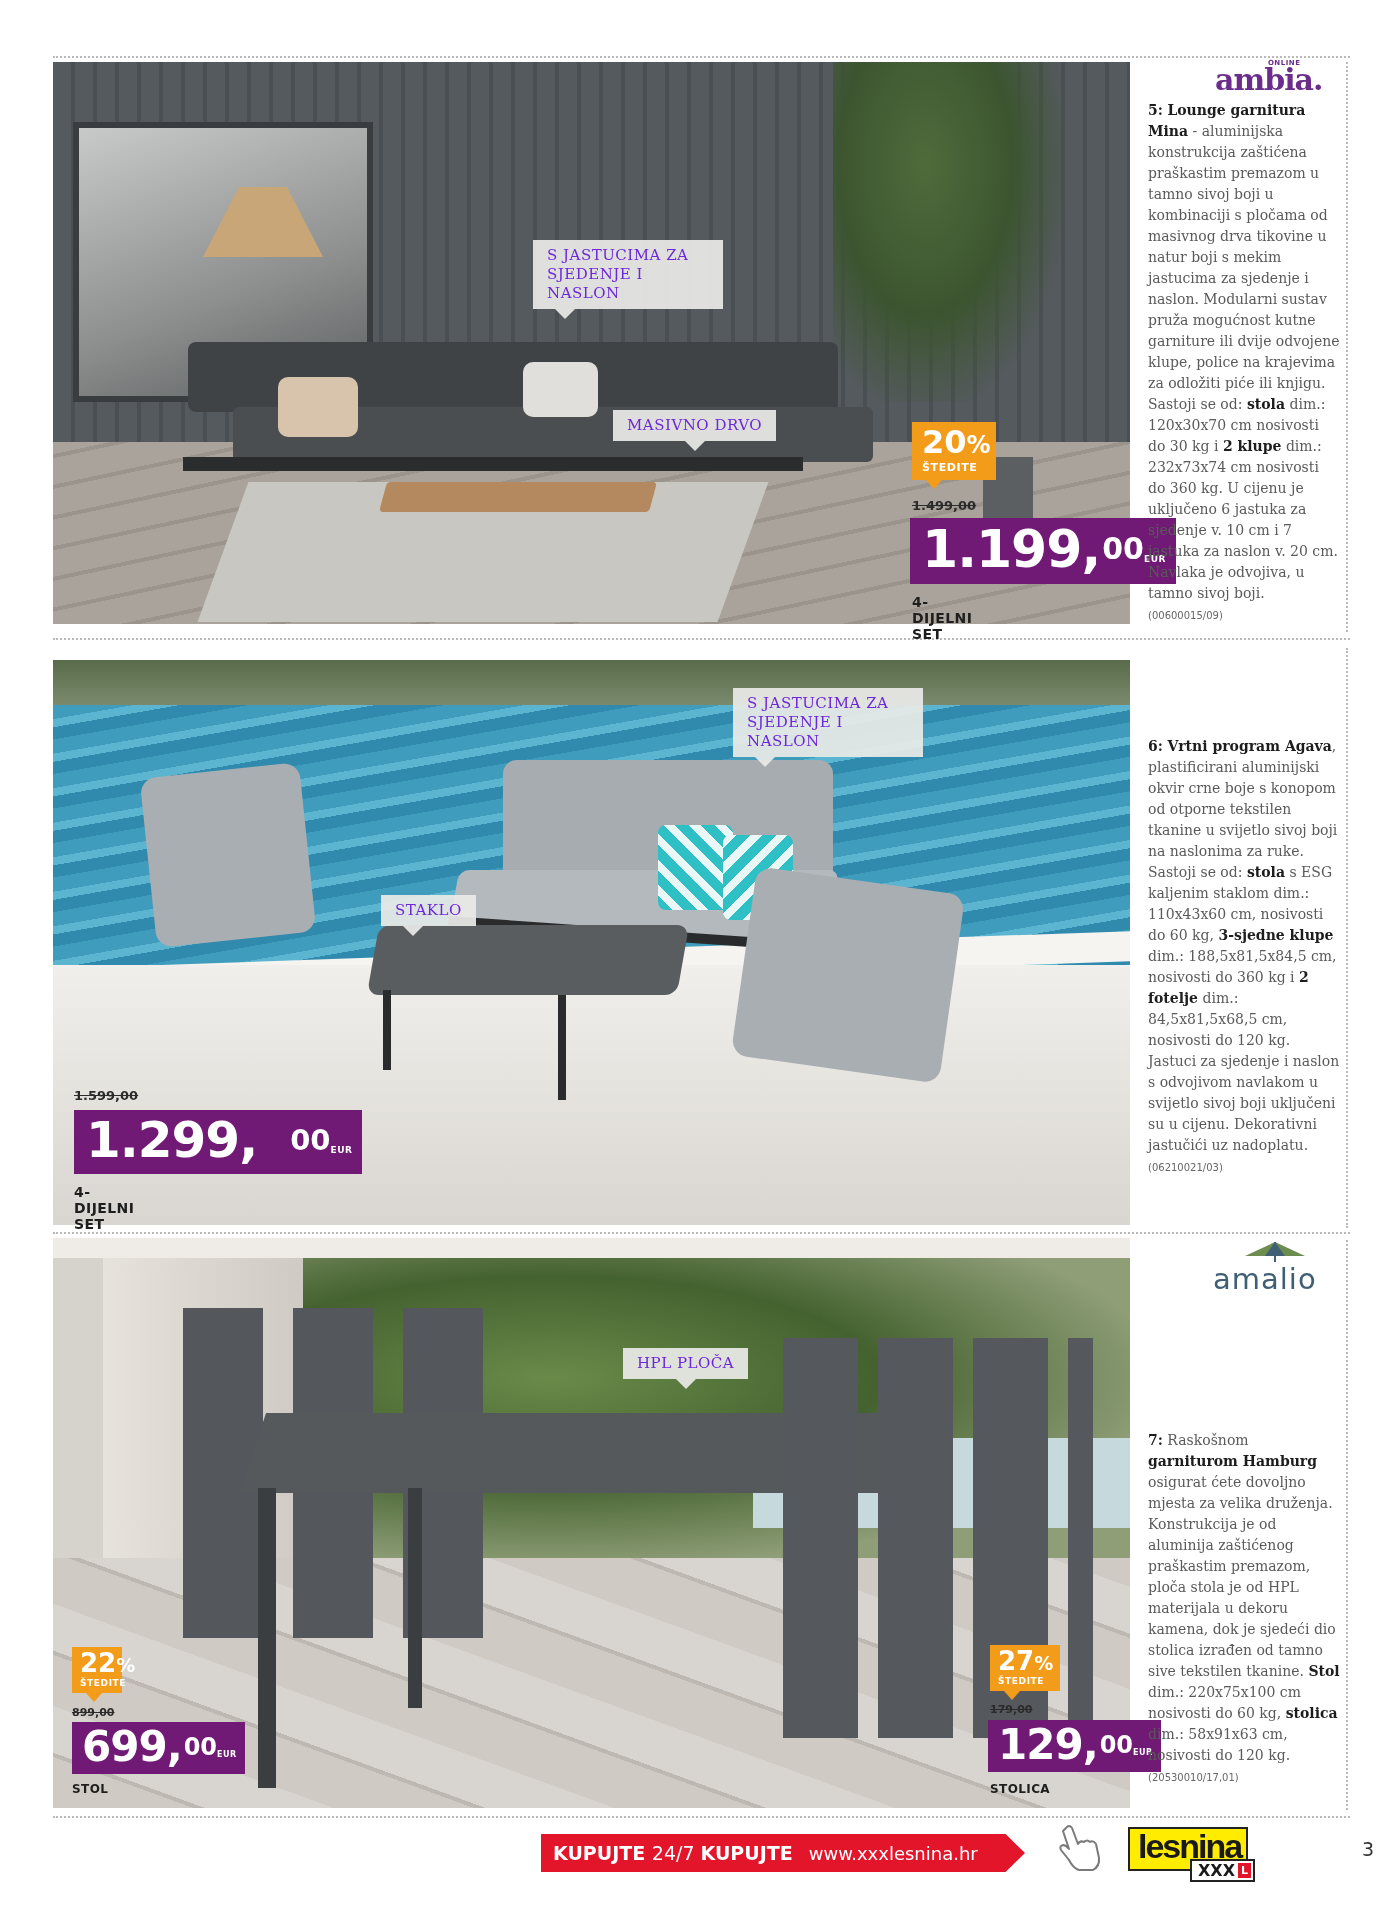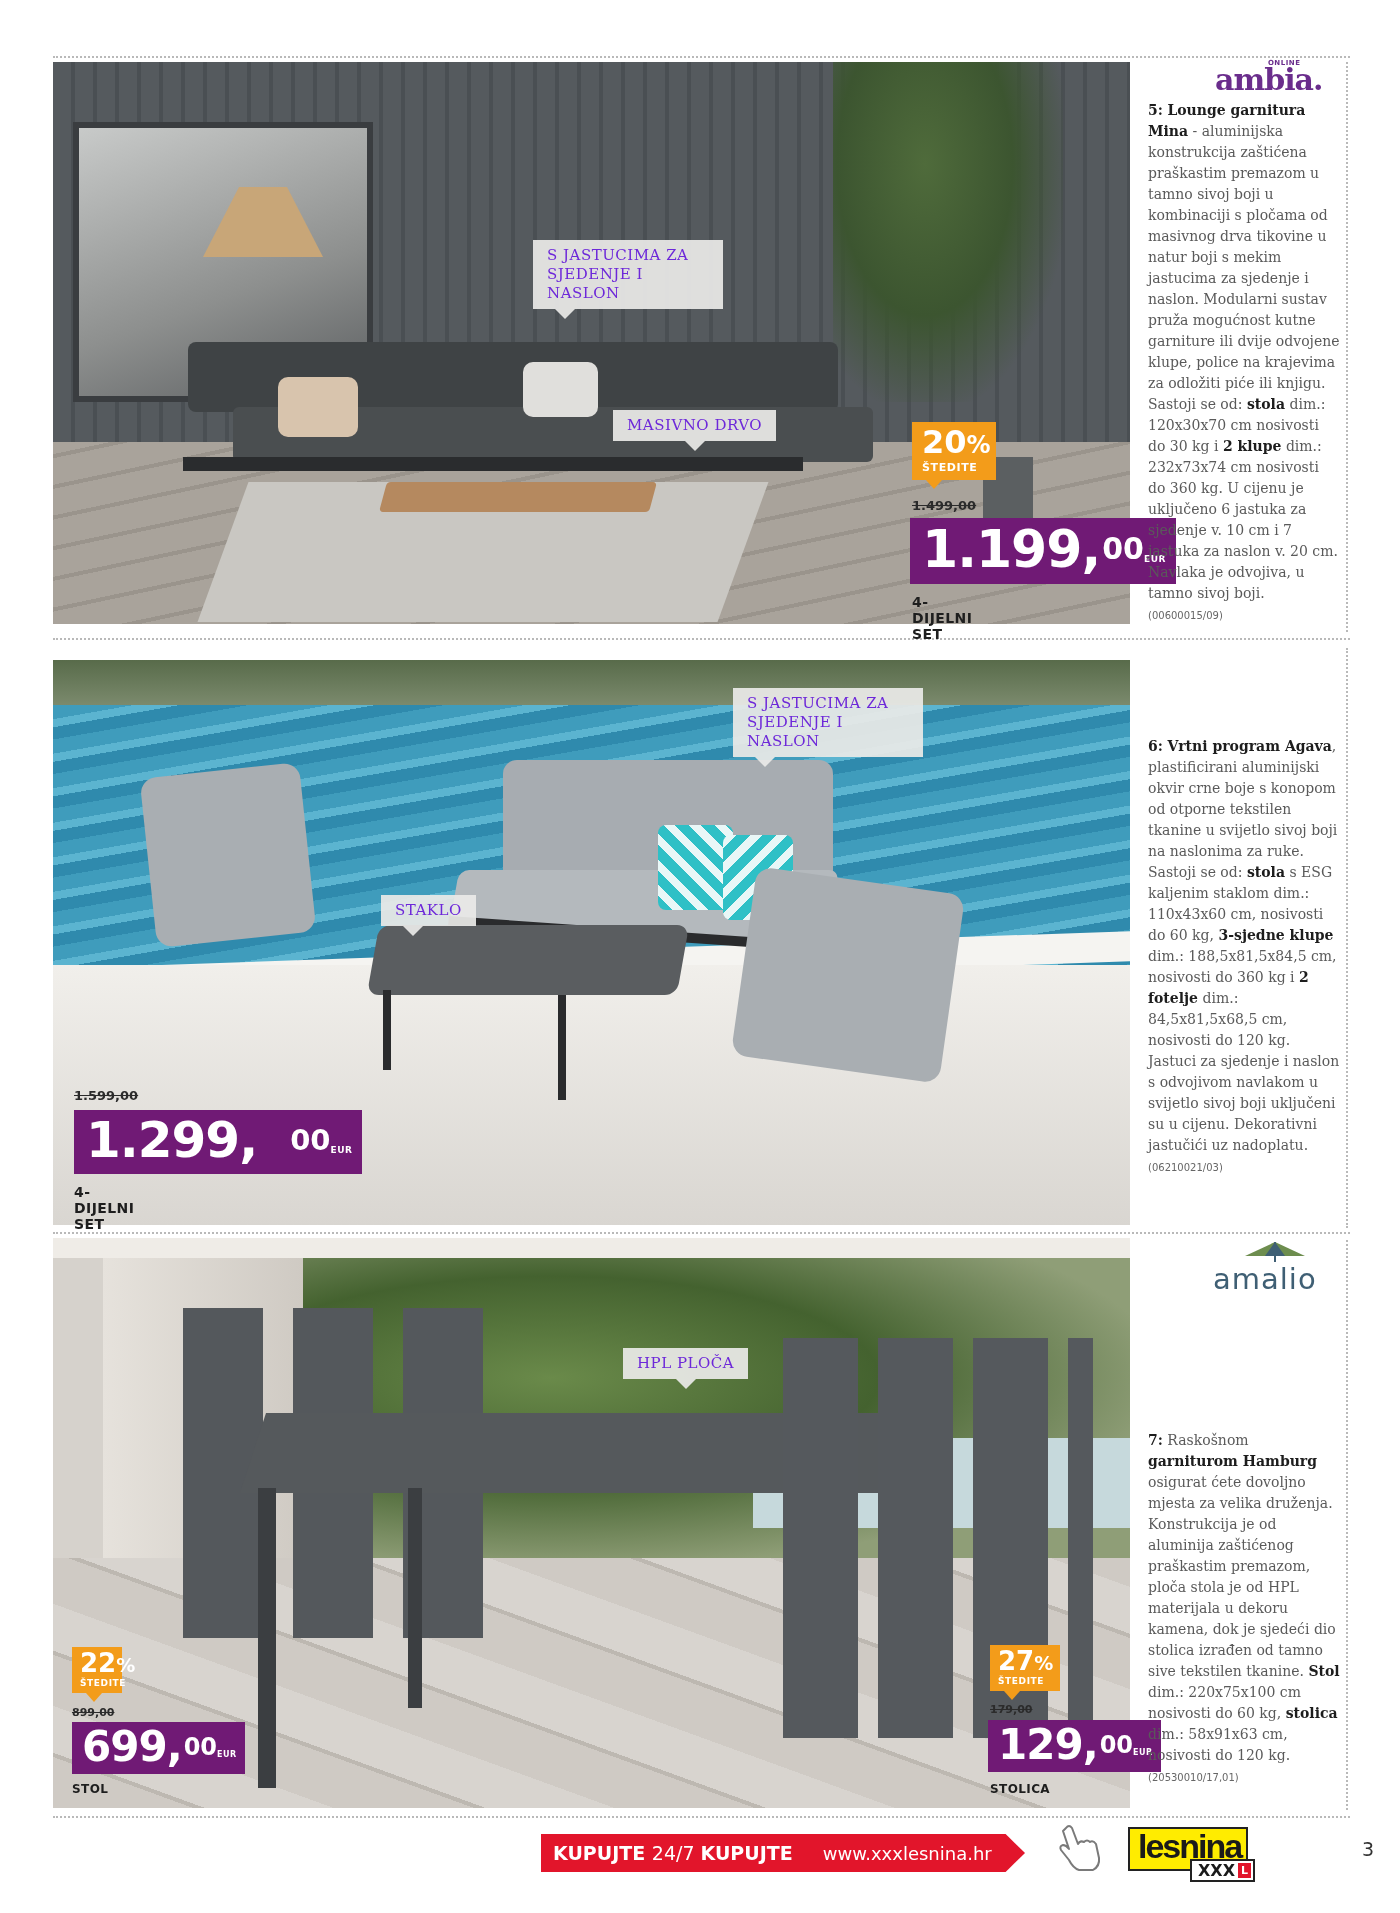--- a/index.html
+++ b/index.html
@@ -87,21 +87,21 @@
   .brand-ambia { position: absolute; left: 1215px; top: 62px; font-family: "DejaVu Serif", serif; font-weight: bold; font-size: 30px; color: #6a2d8c; letter-spacing: -1px; }
   .brand-ambia .garden { position: absolute; right: 22px; top: -3px; font-family: "DejaVu Sans", sans-serif; font-size: 7px; letter-spacing: 0.5px; color: #6a2d8c; }
   .brand-amalio { position: absolute; left: 1213px; top: 1240px; width: 130px; height: 60px; }
   .brand-amalio .word { position: absolute; left: 0; top: 22px; font-family: "DejaVu Sans", sans-serif; font-size: 29px; color: #3f5f74; letter-spacing: 1px; }
   .brand-amalio svg { position: absolute; left: 30px; top: 0; }
 
   
   .banner { position: absolute; left: 541px; top: 1834px; width: 484px; height: 38px; background: #e2152b; color: #fff; font-family: "DejaVu Sans", sans-serif; display: flex; align-items: center; padding-left: 12px; clip-path: polygon(0 0, 96% 0, 100% 50%, 96% 100%, 0 100%); }
   .banner .shop { font-size: 19px; font-weight: bold; }
   .banner .shop .thin { font-weight: normal; }
-  .banner .url { font-size: 18px; margin-left: 30px; }
+  .banner .url { font-size: 18px; margin-left: 16px; }
   .hand-icon { position: absolute; left: 1052px; top: 1822px; }
   .logo-lesnina { position: absolute; left: 1128px; top: 1827px; width: 120px; height: 44px; background: #ffec00; border: 2px solid #222; }
   .logo-lesnina .word { position: absolute; left: 8px; top: -2px; font-family: Liberation Sans, sans-serif; font-weight: bold; font-size: 34px; color: #1a1a1a; letter-spacing: -2px; }
   .logo-lesnina .xxxl { position: absolute; left: 60px; top: 30px; background: #fff; border: 2px solid #222; font-family: "DejaVu Sans", sans-serif; font-weight: bold; font-size: 16px; padding: 0 2px 0 6px; color: #1a1a1a; display: flex; align-items: center; }
   .logo-lesnina .xxxl .l { background: #e2152b; color: #fff; font-size: 11px; margin-left: 3px; padding: 1px 3px; }
   .page-num { position: absolute; left: 1362px; top: 1838px; font-family: "DejaVu Sans", sans-serif; font-size: 19px; color: #333; }
 </style>
 </head>
 <body>
 

